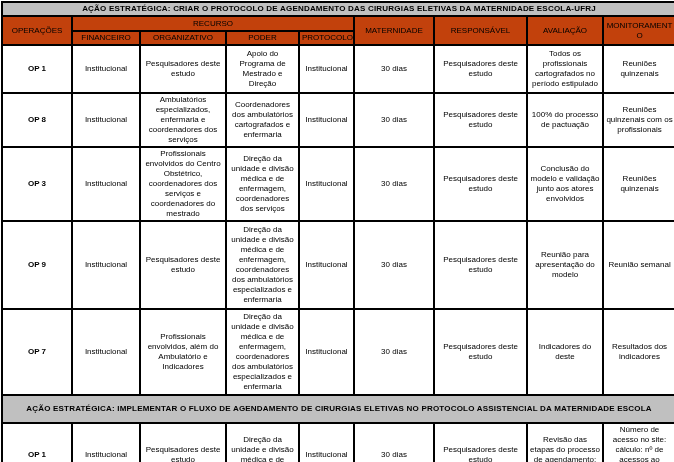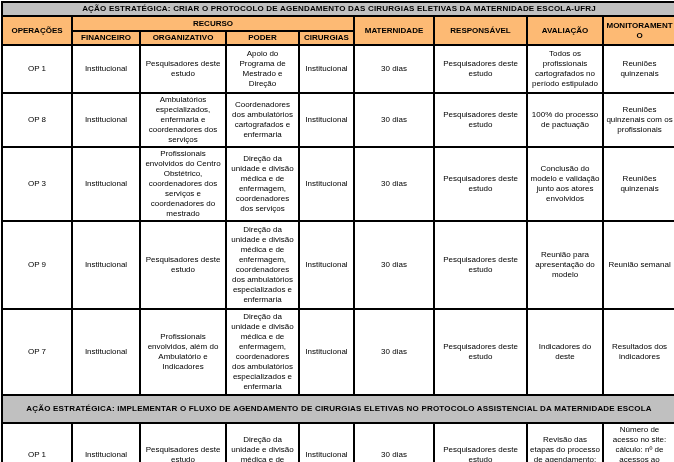--- a/index.html
+++ b/index.html
@@ -32,26 +32,26 @@
     overflow: hidden;
   }
   th.section-title {
     background: #c0c0c0;
     font-weight: bold;
     font-size: 8.5px;
     letter-spacing: 0.2px;
     text-transform: uppercase;
   }
   th.col-head {
-    font-weight: bold;
+    font-weight: normal;
     font-size: 8.5px;
-    background: #fdba74;
+    background: #c2410c;
   }
   th.col-head.breakable { word-break: break-all; }
-  td.op-cell { font-weight: normal; font-size: 9px; }
+  td.op-cell { font-weight: bold; font-size: 9px; }
   
   tr.r-sec1   { height: 12px; }
   tr.r-head1  { height: 15px; }
   tr.r-head2  { height: 14px; }
   tr.r-op1    { height: 48px; }
   tr.r-op2    { height: 43px; }
   tr.r-op3    { height: 70px; }
   tr.r-op4    { height: 88px; }
   tr.r-op5    { height: 86px; }
   tr.r-sec2   { height: 28px; }
@@ -84,21 +84,21 @@
       <th class="col-head" colspan="4">RECURSO</th>
       <th class="col-head" rowspan="2">MATERNIDADE</th>
       <th class="col-head" rowspan="2">RESPONSÁVEL</th>
       <th class="col-head" rowspan="2">AVALIAÇÃO</th>
       <th class="col-head breakable" rowspan="2">MONITORAMENTO</th>
     </tr>
     <tr class="r-head2">
       <th class="col-head">FINANCEIRO</th>
       <th class="col-head">ORGANIZATIVO</th>
       <th class="col-head">PODER</th>
-      <th class="col-head">CIRURGIAS</th>
+      <th class="col-head">PROTOCOLO</th>
     </tr>
 
     <tr class="r-op1">
       <td class="op-cell">OP 1</td>
       <td>Institucional</td>
       <td>Pesquisadores deste estudo</td>
       <td>Apoio do Programa de Mestrado e Direção</td>
       <td>Institucional</td>
       <td>30 dias</td>
       <td>Pesquisadores deste estudo</td>

